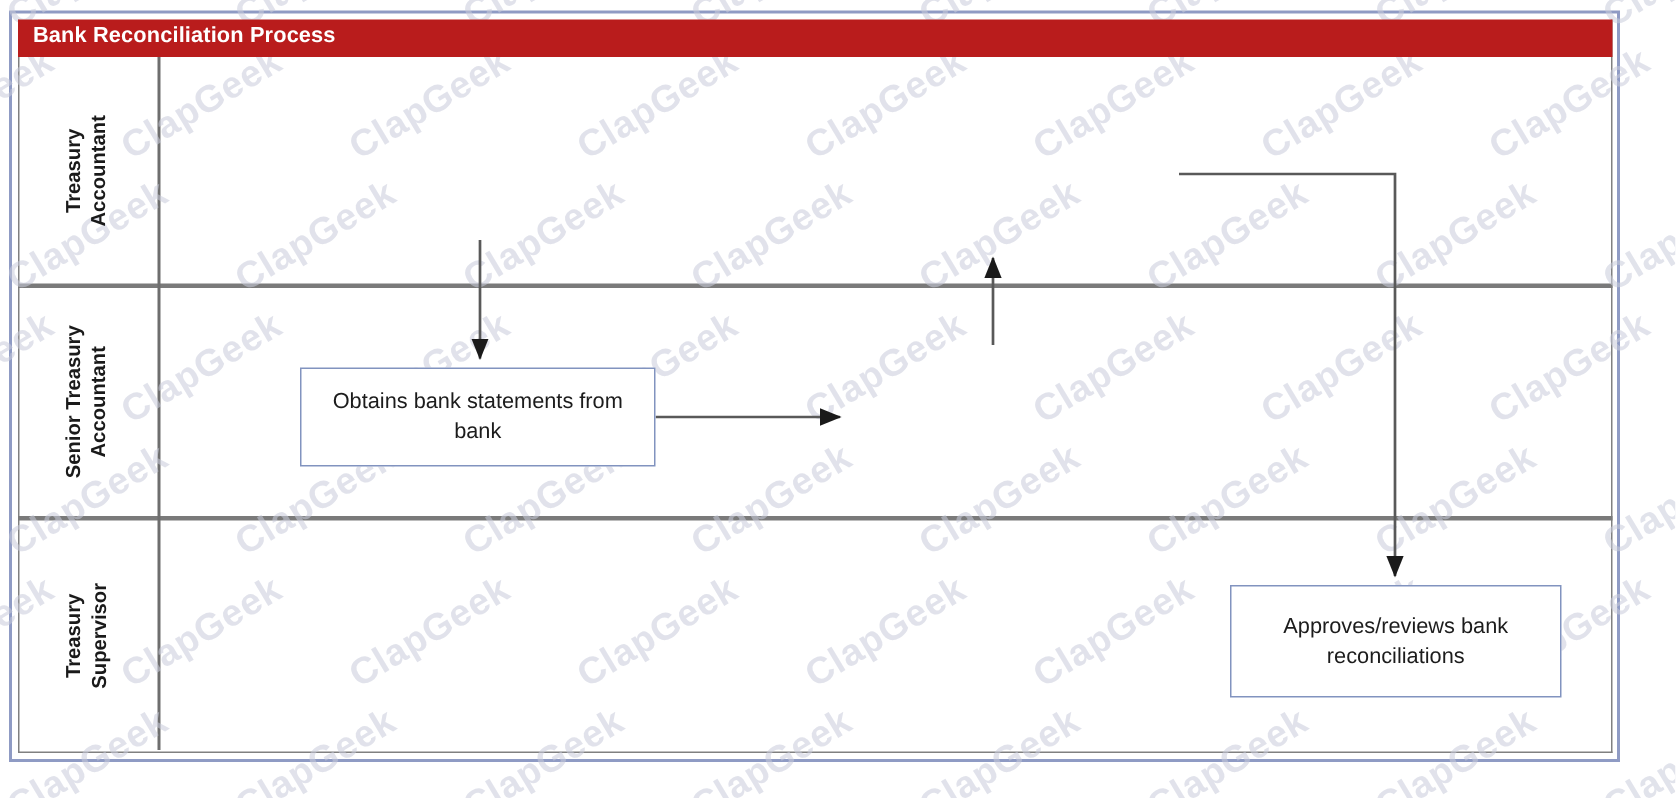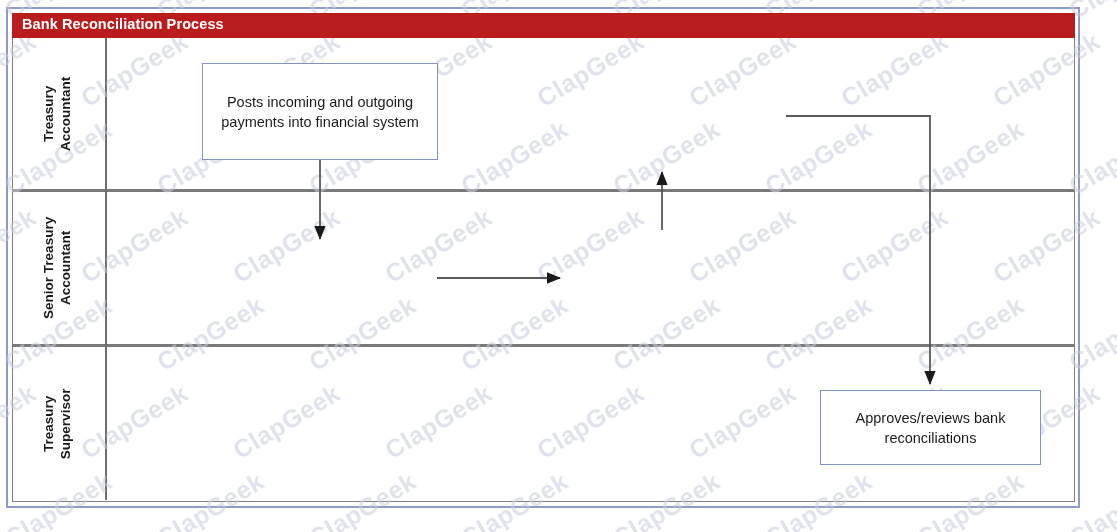--- a/index.html
+++ b/index.html
@@ -261,24 +261,24 @@
 
     <path d="M320,160 L320,239" stroke="#595959" stroke-width="1.8" fill="none" marker-end="url(#arrowhead)"></path>
 
     <path d="M437,278 L560,278" stroke="#595959" stroke-width="1.8" fill="none" marker-end="url(#arrowhead)"></path>
 
     <path d="M662,230 L662,172" stroke="#595959" stroke-width="1.8" fill="none" marker-end="url(#arrowhead)"></path>
 
     <path d="M786,116 L930,116 L930,384" stroke="#595959" stroke-width="1.8" fill="none" marker-end="url(#arrowhead)"></path>
   </svg>
 
-  <div class="node" style="left:202px;top:63px;width:236px;height:97px">
-    <span>Posts incoming and outgoing payments into financial system</span>
-  </div>
-
-
+
+
+  <div class="node" style="left:200px;top:245px;width:237px;height:66px">
+    <span>Obtains bank statements from bank</span>
+  </div>
 
 
   <div class="node" style="left:820px;top:390px;width:221px;height:75px">
     <span>Approves/reviews bank reconciliations</span>
   </div>
 
 </div>
 
 </body></html>

